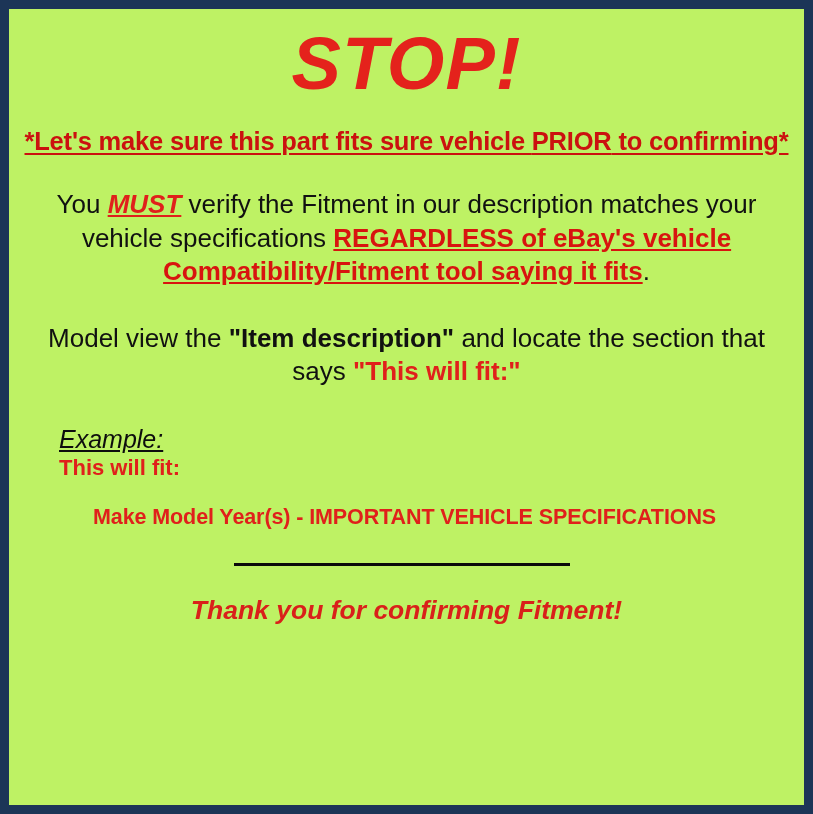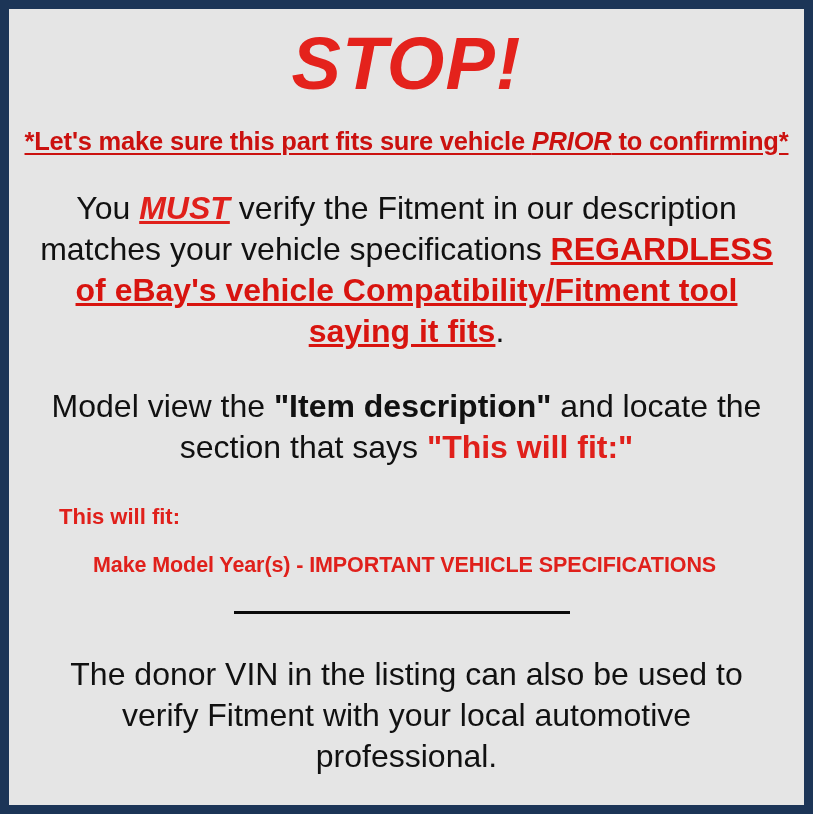--- a/index.html
+++ b/index.html
@@ -8,21 +8,21 @@
     background: #ffffff;
   }
   body {
     font-family: "Liberation Sans", sans-serif;
   }
   .notice-card {
     position: relative;
     width: 813px;
     height: 814px;
     box-sizing: border-box;
-    background: #e5e5e5;
+    background: #bef264;
     border: 9px solid #1c3557;
     overflow: hidden;
   }
   .inner {
     position: relative;
     width: 100%;
     height: 100%;
     box-sizing: border-box;
     padding: 0 12px;
     text-align: center;
@@ -47,26 +47,25 @@
     font-size: 25.5px;
     font-weight: bold;
     color: #cb110f;
     text-decoration: underline;
     text-underline-offset: 3px;
     line-height: 1.15;
     white-space: nowrap;
     letter-spacing: -0.2px;
   }
   .subhead .ital {
-    font-style: italic;
   }
 
   
   .para {
-    font-size: 32px;
+    font-size: 26px;
     line-height: 1.28;
     color: #111111;
     margin: 0;
     padding: 0 14px;
   }
   .para.p1 { margin-top: 32px; }
   .para.p2 { margin-top: 34px; }
   .b { font-weight: bold; }
 
   .must {
@@ -161,27 +160,27 @@
 
     <p class="para p1">
       <span>You </span><span class="must">MUST</span><span> verify the Fitment in our description matches your vehicle specifications </span><span class="regardless">REGARDLESS of eBay's vehicle Compatibility/Fitment tool saying it fits</span><span>.</span>
     </p>
 
     <p class="para p2">
       <span>Model view the </span><span class="quoted-bold">"Item description"</span><span> and locate the section that says </span><span class="quoted-red">"This will fit:"</span>
     </p>
 
     <div class="example-block">
+      <div class="example-label">Example:</div>
       <div class="this-will-fit">This will fit:</div>
       <div class="spec-line">Make Model Year(s) - IMPORTANT VEHICLE SPECIFICATIONS</div>
     </div>
 
     <div class="divider-wrap">
       <span class="divider"></span>
     </div>
 
 
-    <p class="para p4">The donor VIN in the listing can also be used to verify Fitment with your local automotive professional.</p>
 
     <div class="thanks">Thank you for confirming Fitment!</div>
 
   </div>
 </div>
 
 </body></html>

